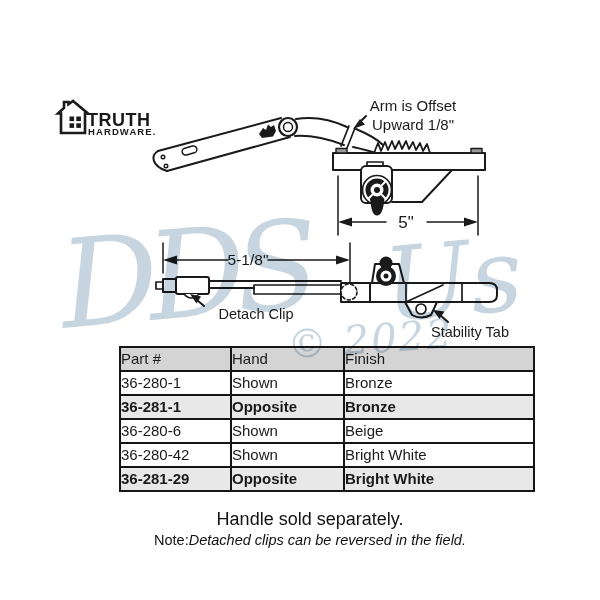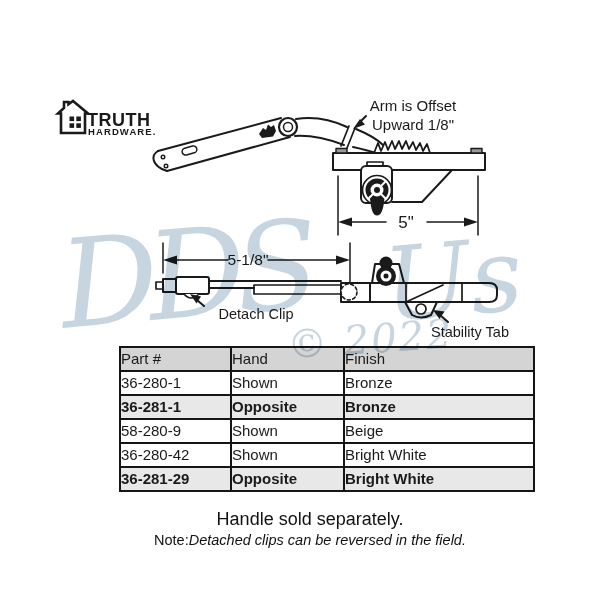--- a/index.html
+++ b/index.html
@@ -189,21 +189,21 @@
       <td>36-280-1</td>
       <td>Shown</td>
       <td>Bronze</td>
     </tr>
     <tr class="alt">
       <td>36-281-1</td>
       <td>Opposite</td>
       <td>Bronze</td>
     </tr>
     <tr>
-      <td>58-280-9</td>
+      <td>36-280-6</td>
       <td>Shown</td>
       <td>Beige</td>
     </tr>
     <tr>
       <td>36-280-42</td>
       <td>Shown</td>
       <td>Bright White</td>
     </tr>
     <tr class="alt">
       <td>36-281-29</td>

